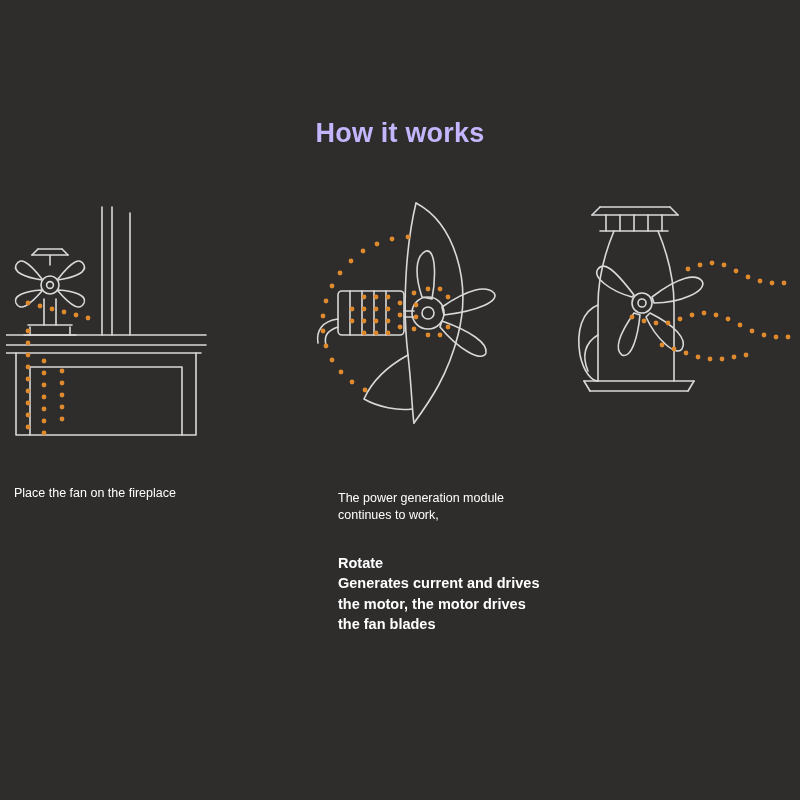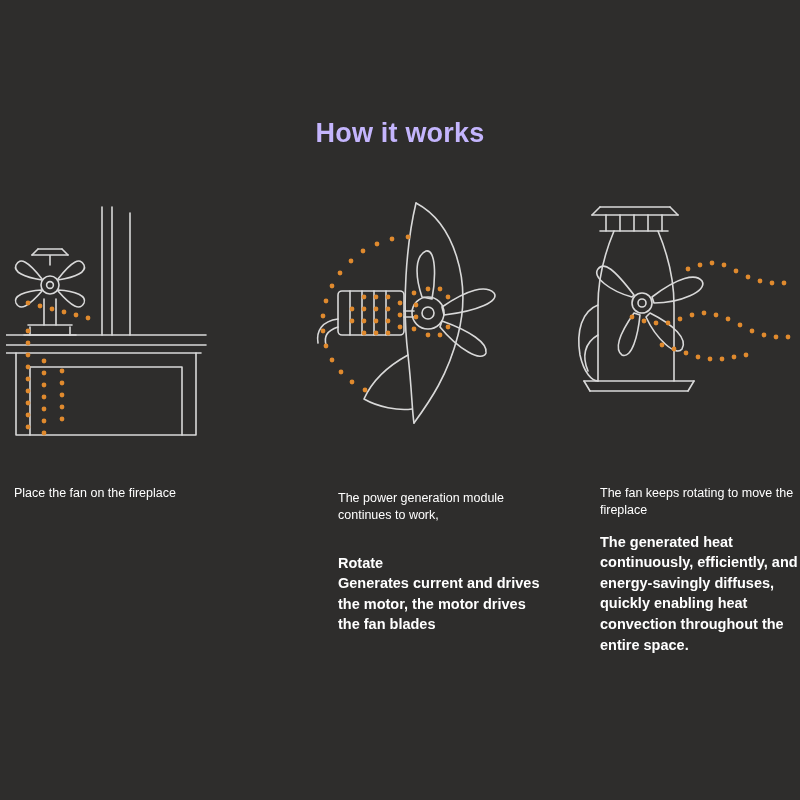--- a/index.html
+++ b/index.html
@@ -310,21 +310,16 @@
               <circle cx="104" cy="164" r="2.4"></circle>
             <circle cx="116" cy="168" r="2.4"></circle>
               <circle cx="128" cy="172" r="2.4"></circle>
             <circle cx="140" cy="174" r="2.4"></circle>
               <circle cx="152" cy="174" r="2.4"></circle>
             <circle cx="164" cy="172" r="2.4"></circle>
               <circle cx="176" cy="170" r="2.4"></circle>
           </g>
         </svg>
       </div>
-      <div class="caption c2-caption">
-        <div class="cap-small">The fan keeps rotating to move the fireplace</div>
-        <div class="cap-gap"></div>
-        <div class="cap-big">The generated heat continuously, efficiently, and energy-savingly diffuses, quickly enabling heat convection throughout the entire space.</div>
-      </div>
     </div>
 
   </div>
 </div>
 
 </body></html>

